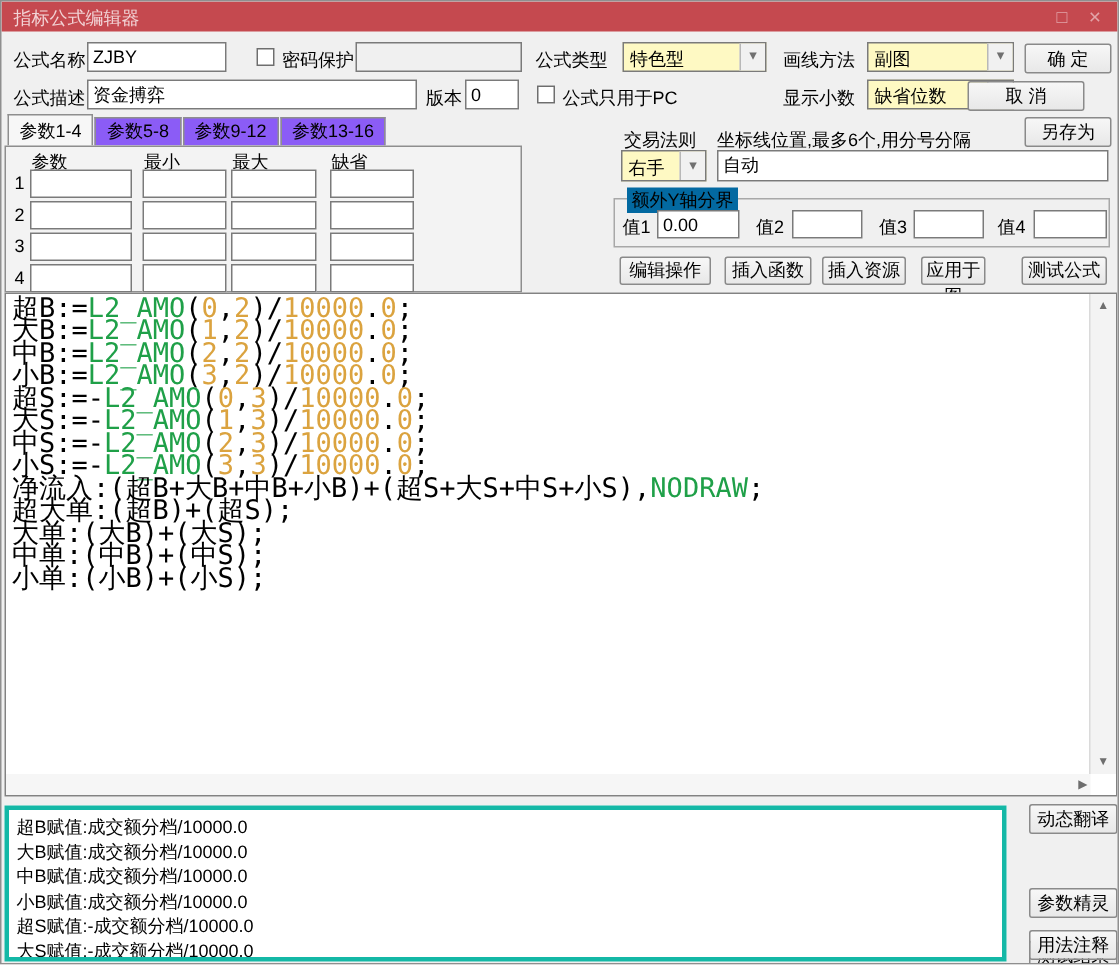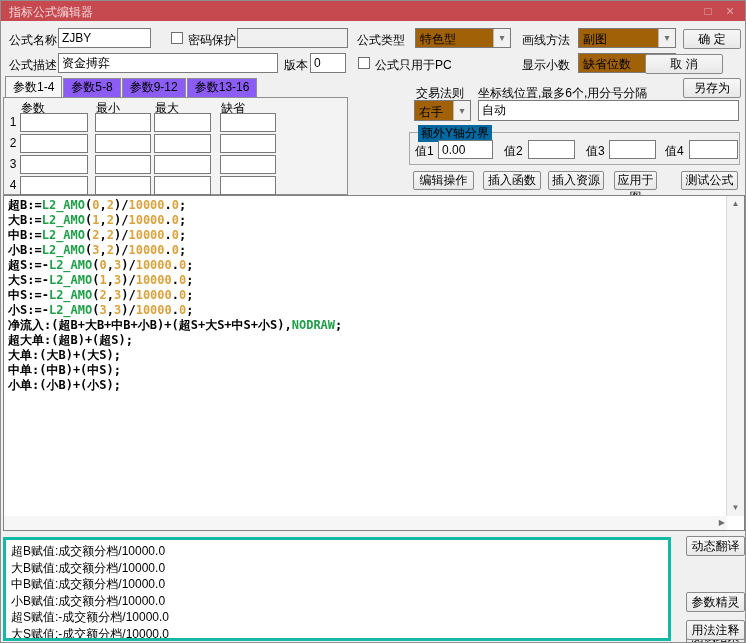--- a/index.html
+++ b/index.html
@@ -9,21 +9,21 @@
   .titlebar{position:absolute;left:0;top:0;width:100%;height:20px;background:#c5494f;}
   .titlebar .title{position:absolute;left:8px;top:3px;color:#f2d4d6;font-size:12px;}
   .winbtn{position:absolute;top:2px;width:18px;height:16px;text-align:center;line-height:16px;color:#e2a3a8;font-size:12px;cursor:default;}
   #btn-max{right:28px;}
   #btn-close{right:6px;font-size:14px;}
   
   .lbl{position:absolute;white-space:nowrap;}
   .inp{position:absolute;box-sizing:border-box;height:20px;border:1px solid #7a7a7a;background:#fff;font-family:inherit;font-size:12px;padding:1px 3px;}
   .inp:disabled,.inp.disabled{background:#f0f0f0;}
   .btn{position:absolute;box-sizing:border-box;height:20px;border:1px solid #8a8a8a;border-radius:2px;background:linear-gradient(#f7f7f7,#e8e8e8);text-align:center;line-height:18px;font-size:12px;cursor:default;}
-  .combo{position:absolute;box-sizing:border-box;height:20px;border:1px solid #7a7a7a;background:#a16207;}
+  .combo{position:absolute;box-sizing:border-box;height:20px;border:1px solid #7a7a7a;background:#fef9c3;}
   .combo .ctext{position:absolute;left:4px;top:2px;white-space:nowrap;}
   .combo .carrow{position:absolute;right:0;top:0;bottom:0;width:16px;background:#f1f1f1;border-left:1px solid #b8b8b8;text-align:center;line-height:18px;color:#707070;font-size:10px;}
   .chk{position:absolute;width:12px;height:12px;box-sizing:border-box;border:1px solid #6e6e6e;background:#fff;}
   
   #tabs{position:absolute;left:4px;top:75px;height:21px;}
   .tab{display:inline-block;vertical-align:bottom;box-sizing:border-box;height:19px;margin-top:2px;padding:0 7px;line-height:17px;border:1px solid #8e8e8e;border-bottom:none;background:#8b5cf6;margin-right:1px;}
   .tab.active{height:21px;margin-top:0;background:#f7f7f7;line-height:20px;}
   
   .param-panel{position:absolute;left:2px;top:96px;width:345px;height:98px;box-sizing:border-box;border:1px solid #8e8e8e;background:#f3f3f3;}
   .param-panel .hdr{position:absolute;top:2px;font-size:12px;}
@@ -31,21 +31,21 @@
   .rownum{position:absolute;left:4px;width:10px;text-align:center;}
   .cell{position:absolute;box-sizing:border-box;height:19px;border:1px solid #7a7a7a;background:#fff;font-size:12px;padding:0 2px;}
   .cc0{left:16px;width:68px}.cc1{left:91px;width:56px}.cc2{left:150px;width:57px}.cc3{left:216px;width:56px}
   .rr0{top:15px}.rr1{top:36px}.rr2{top:57px}.rr3{top:78px}
   .nr0{top:17px}.nr1{top:38px}.nr2{top:59px}.nr3{top:80px}
   
   .fieldset{position:absolute;left:408px;top:131px;width:331px;height:33px;box-sizing:border-box;border:1px solid #a8a8a8;}
   .fieldset .legend{position:absolute;left:8px;top:-8px;background:#0369a1;padding:0 3px;}
   
   #editor{position:absolute;left:2px;top:194px;width:742px;height:336px;box-sizing:border-box;border:1px solid #828282;background:#fff;overflow:hidden;}
-  #editor-lines{position:absolute;left:4px;top:2px;right:20px;bottom:16px;font-family:"DejaVu Sans Mono","DejaVu Sans",monospace;font-size:12px;font-weight:bold;}
+  #editor-lines{position:absolute;left:4px;top:2px;right:20px;bottom:16px;font-family:"DejaVu Sans Mono","DejaVu Sans",monospace;font-size:18px;font-weight:normal;}
   .cl{white-space:pre;line-height:15px;height:15px;}
   .cl .p{color:#000;}
   .cl .f{color:#1fa048;}
   .cl .n{color:#dba33f;}
   .vscroll{position:absolute;right:0;top:0;width:17px;bottom:14px;background:#f3f3f3;border-left:1px solid #dadada;}
   .vscroll .sa{position:absolute;left:0;width:100%;text-align:center;color:#6e6e6e;font-size:8px;height:14px;line-height:14px;}
   .sa.up{top:1px}.sa.down{bottom:1px}
   .hscroll{position:absolute;left:0;right:17px;bottom:0;height:14px;background:#f6f6f6;}
   .hscroll .sa{position:absolute;right:2px;top:0;color:#6e6e6e;font-size:8px;line-height:14px;}
   

